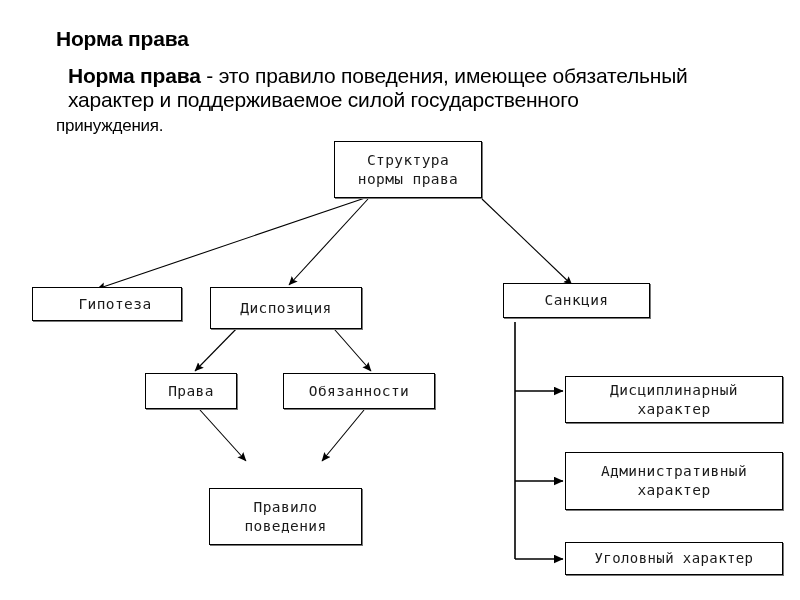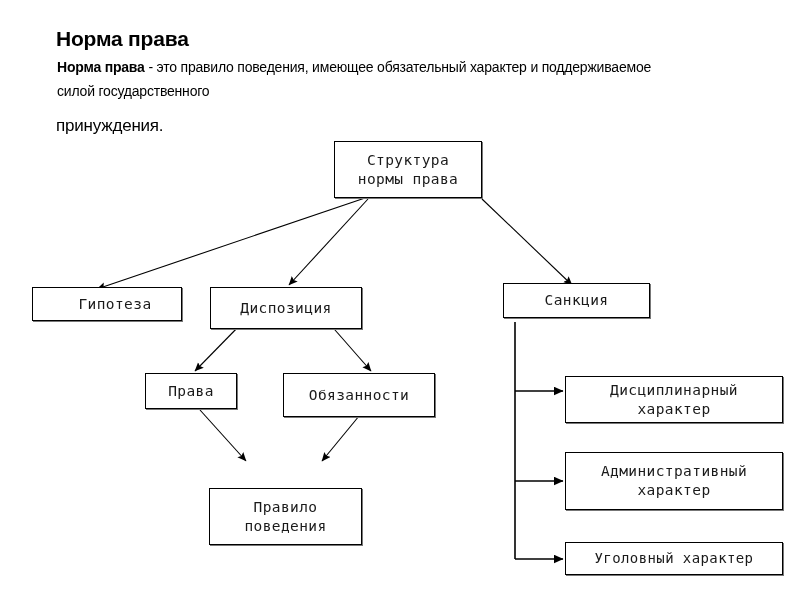--- a/index.html
+++ b/index.html
@@ -24,24 +24,24 @@
     width: 700px;
   }
   #page-title {
     font-size: 21px;
     font-weight: bold;
     line-height: 26px;
     letter-spacing: -0.2px;
     margin: 0 0 3px 0;
   }
   #definition {
-    font-size: 14px;
+    font-size: 21px;
     line-height: 24px;
     letter-spacing: -0.2px;
-    margin: 1px;
+    margin: 12px;
     width: 620px;
   }
   #definition .lead {
     font-weight: bold;
   }
   #definition-tail {
     position: absolute;
     left: 56px;
     top: 114px;
     font-size: 17px;
@@ -87,21 +87,21 @@
     padding: 0 4px;
     white-space: pre-line;
   }
 
   
   #node-root        { left: 334px; top: 141px; width: 148px; height: 57px; }
   #node-hypothesis  { left: 32px;  top: 287px; width: 150px; height: 34px; padding-left: 16px; }
   #node-disposition { left: 210px; top: 287px; width: 152px; height: 42px; }
   #node-sanction    { left: 503px; top: 283px; width: 147px; height: 35px; }
   #node-rights      { left: 145px; top: 373px; width: 92px;  height: 36px; }
-  #node-duties      { left: 283px; top: 373px; width: 152px; height: 44px; }
+  #node-duties      { left: 283px; top: 373px; width: 152px; height: 36px; }
   #node-rule        { left: 209px; top: 488px; width: 153px; height: 57px; }
   #node-disciplinary{ left: 565px; top: 376px; width: 218px; height: 47px; align-items: center; }
   #node-administrative { left: 565px; top: 452px; width: 218px; height: 58px; }
   #node-criminal    { left: 565px; top: 542px; width: 218px; height: 33px; }
   #node-criminal span { font-size: 14px; }
 </style>
 </head>
 <body>
 
 <div id="header">

